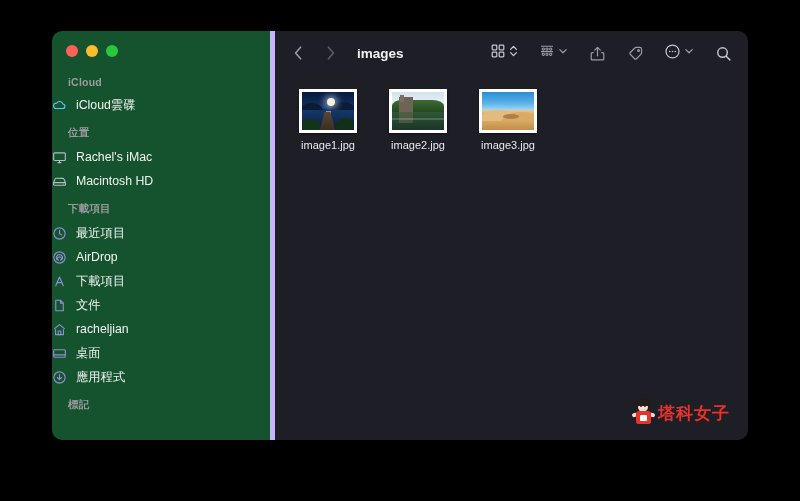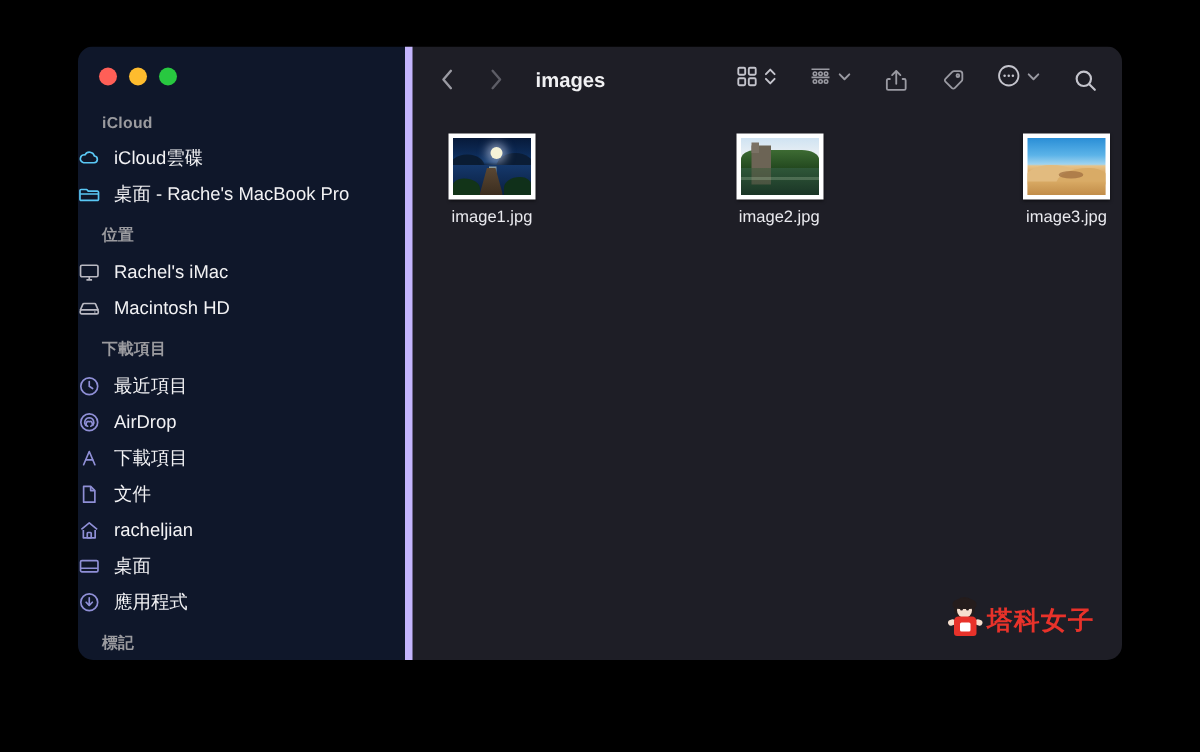--- a/index.html
+++ b/index.html
@@ -17,21 +17,21 @@
     border-radius: 10px;
     overflow: hidden;
     display: flex;
     box-shadow: 0 6px 26px rgba(0,0,0,0.6);
   }
 
   
   #sidebar {
     width: 218px;
     flex: 0 0 218px;
-    background: #0f172a;
+    background: #14532d;
     position: relative;
     padding-top: 0;
     overflow: hidden;
   }
   #traffic-lights {
     display: flex;
     gap: 8px;
     padding: 14px 0 0 14px;
     height: 36px;
     align-items: flex-start;
@@ -107,21 +107,20 @@
   }
   .tb-gap { width: 20px; }
 
   
   #file-grid {
     flex: 1 1 auto;
     display: flex;
     align-items: flex-start;
     padding: 14px 0 0 16px;
     gap: 16px;
-    justify-content: space-between;
   }
   .file-item {
     width: 74px;
     display: flex;
     flex-direction: column;
     align-items: center;
     gap: 7px;
   }
   .thumb-frame {
     width: 58px; height: 44px;
@@ -219,29 +218,20 @@
 
       <div class="side-item">
         <span class="ic">
           <svg width="15" height="15" viewBox="0 0 16 16" fill="none" stroke="#5ac8f5" stroke-width="1.2" stroke-linejoin="round">
             <path d="M4 11.2h7.4a2.4 2.4 0 0 0 .25-4.78A3.6 3.6 0 0 0 5 5.6 2.8 2.8 0 0 0 4 11.2z"></path>
           </svg>
         </span>
         <span class="side-label">iCloud雲碟</span>
       </div>
 
-      <div class="side-item">
-        <span class="ic">
-          <svg width="15" height="15" viewBox="0 0 16 16" fill="none" stroke="#5ac8f5" stroke-width="1.2" stroke-linejoin="round">
-            <path d="M2.2 4.6h4l1.1 1.2h6.5a.8.8 0 0 1 .8.8v5a.8.8 0 0 1-.8.8H2.2a.8.8 0 0 1-.8-.8V5.4a.8.8 0 0 1 .8-.8z"></path>
-            <path d="M1.6 7.8h12.8"></path>
-          </svg>
-        </span>
-        <span class="side-label">桌面 - Rache's MacBook Pro</span>
-      </div>
     </div>
 
     <div class="side-section">
       <div class="side-header">位置</div>
 
       <div class="side-item">
         <span class="ic">
           <svg width="15" height="15" viewBox="0 0 16 16" fill="none" stroke="#b9b9c2" stroke-width="1.2" stroke-linejoin="round">
             <rect x="1.8" y="3" width="12.4" height="8.2" rx="1"></rect>
             <path d="M6 13.4h4"></path>

